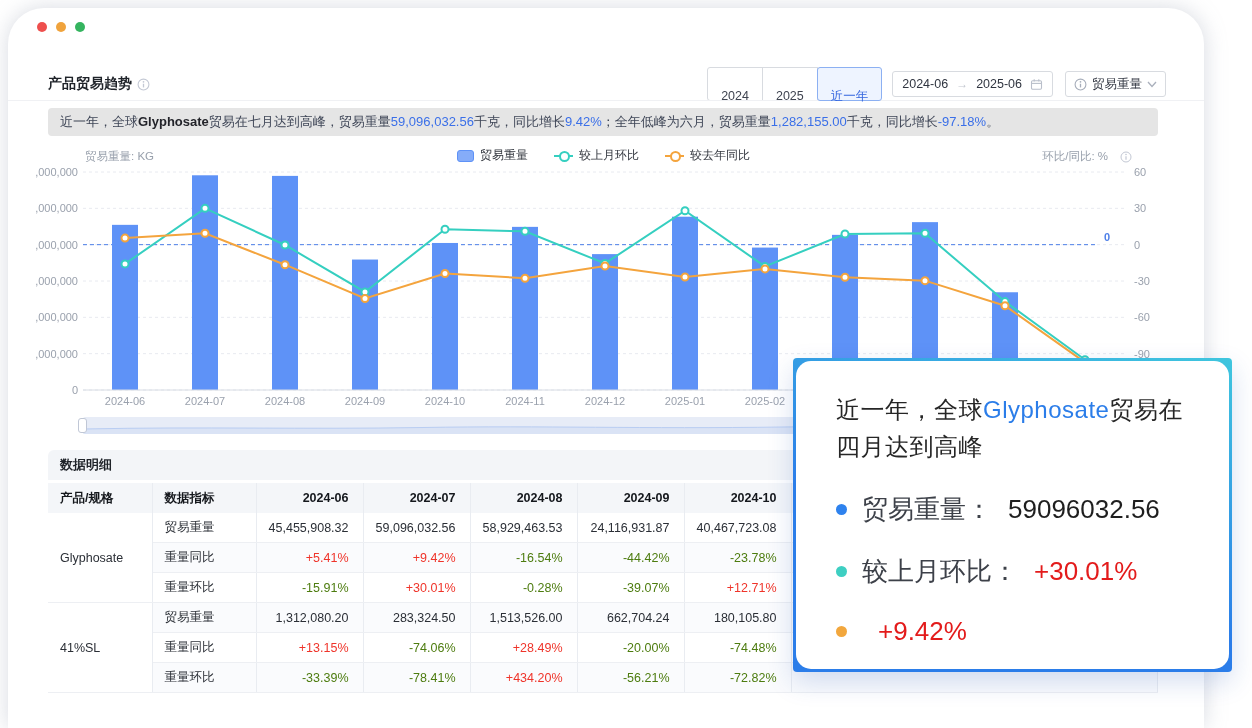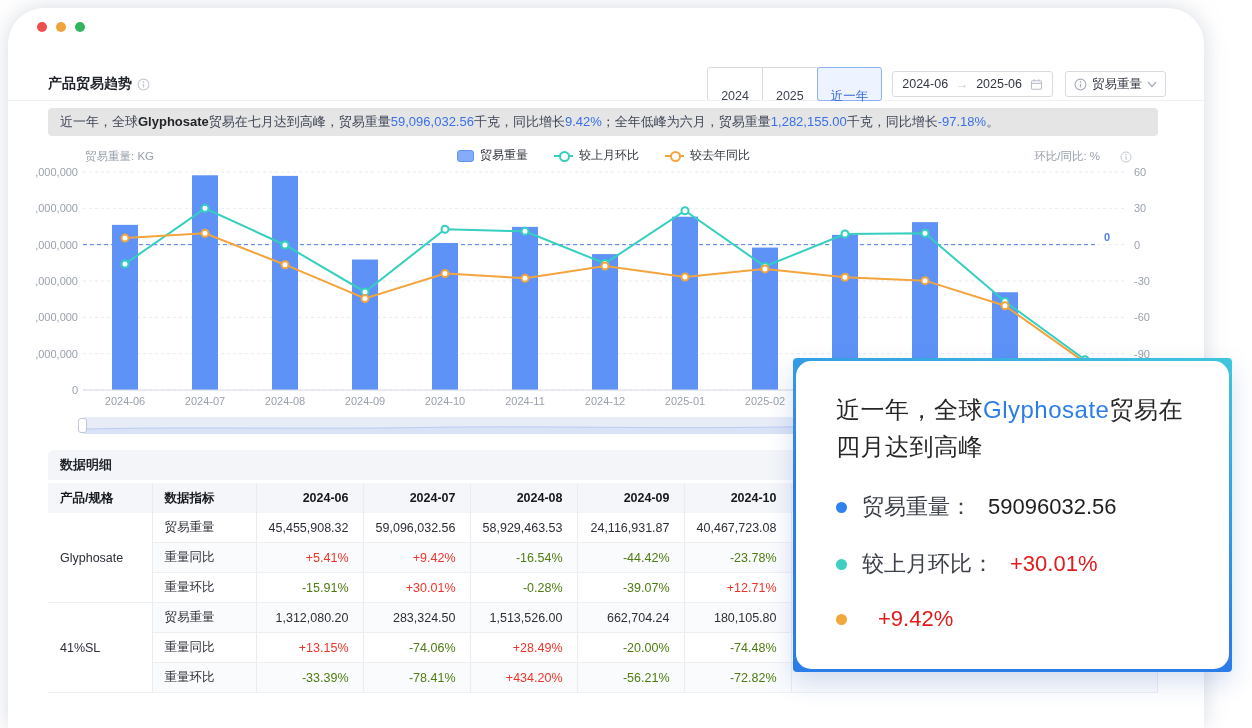--- a/index.html
+++ b/index.html
@@ -28,21 +28,21 @@
   .divider{position:absolute;left:0;top:92px;width:1196px;height:1px;background:#f0f1f4;}
   
   .summary{position:absolute;left:40px;top:100px;width:1110px;height:28px;background:#e5e5e5;border-radius:4px;
     font-size:13px;line-height:28px;color:#3f4657;padding-left:12px;box-sizing:border-box;white-space:nowrap;overflow:hidden;}
   .summary .b{font-weight:bold;color:#23242a;}
   .summary .blue{color:#3a6fe8;}
   
   .chart-box{position:absolute;left:28px;top:137px;width:1118px;height:296px;}
   .ax-title{position:absolute;top:4px;font-size:11.5px;color:#98a0ac;}
   .ax-title.l{left:49px;}
-  .ax-title.r{right:22px;display:flex;align-items:center;gap:20px;}
+  .ax-title.r{right:22px;display:flex;align-items:center;gap:12px;}
   .legend{position:absolute;left:47px;top:2px;width:1041px;display:flex;justify-content:center;gap:26px;}
   .lg-item{display:flex;align-items:center;gap:6px;font-size:12px;color:#33373f;cursor:pointer;}
   .lg-bar{width:17px;height:12px;border-radius:3px;background:#85acf9;border:1.5px solid #5e92f7;box-sizing:border-box;}
   .lg-line{position:relative;width:19px;height:10px;}
   .lg-line .ln{position:absolute;left:0;top:4px;width:19px;height:2px;}
   .lg-line .ci{position:absolute;left:5px;top:0;width:7px;height:7px;border-radius:50%;background:#fff;border:2px solid;}
   #chart-svg{position:absolute;left:0;top:0;}
   #chart-svg .grid{stroke:#e8eaf0;stroke-width:1;stroke-dasharray:3,3;}
   #chart-svg .zero{stroke:#4d7fe8;stroke-width:1;stroke-dasharray:4,3;}
   #chart-svg text{font-family:"Liberation Sans","DejaVu Sans",sans-serif;}
@@ -62,21 +62,21 @@
   .cl{text-align:left;padding-left:12px;}
   .cr{text-align:right;padding-right:14px;}
   td.pos{color:#ef342a;}td.neg{color:#4d7c0f;}
   
   .popup{position:absolute;left:793px;top:358px;width:439px;height:314px;box-sizing:border-box;padding:3px;
     border-radius:4px;background:linear-gradient(200deg,#3fc6de 0%,#2b7de9 60%);
     box-shadow:0 10px 26px rgba(30,80,180,.18);z-index:50;}
   .popup-in{width:100%;height:100%;box-sizing:border-box;background:#fff;border-radius:15px;padding:30px 40px 0 40px;}
   .pp-title{font-size:24px;line-height:37px;font-weight:500;color:#262626;letter-spacing:.5px;}
   .pp-title .hl{color:#2b7de9;}
-  .pp-row{display:flex;align-items:center;margin-top:27px;font-size:22px;color:#3d4149;}
+  .pp-row{display:flex;align-items:center;margin-top:27px;font-size:26px;color:#3d4149;}
   .pp-dot{width:11px;height:11px;border-radius:50%;margin-right:15px;flex:0 0 auto;}
   .pp-dot.blue{background:#2e82ee}.pp-dot.teal{background:#3ecfc2}.pp-dot.orange{background:#f2a73d}
   .pp-val{margin-left:16px;font-weight:500;color:#1f1f1f;}
   .pp-val.red{color:#e31b1b;}
   .icon-svg{display:block;}
 </style>
 </head>
 <body>
 
 <div class="window">

